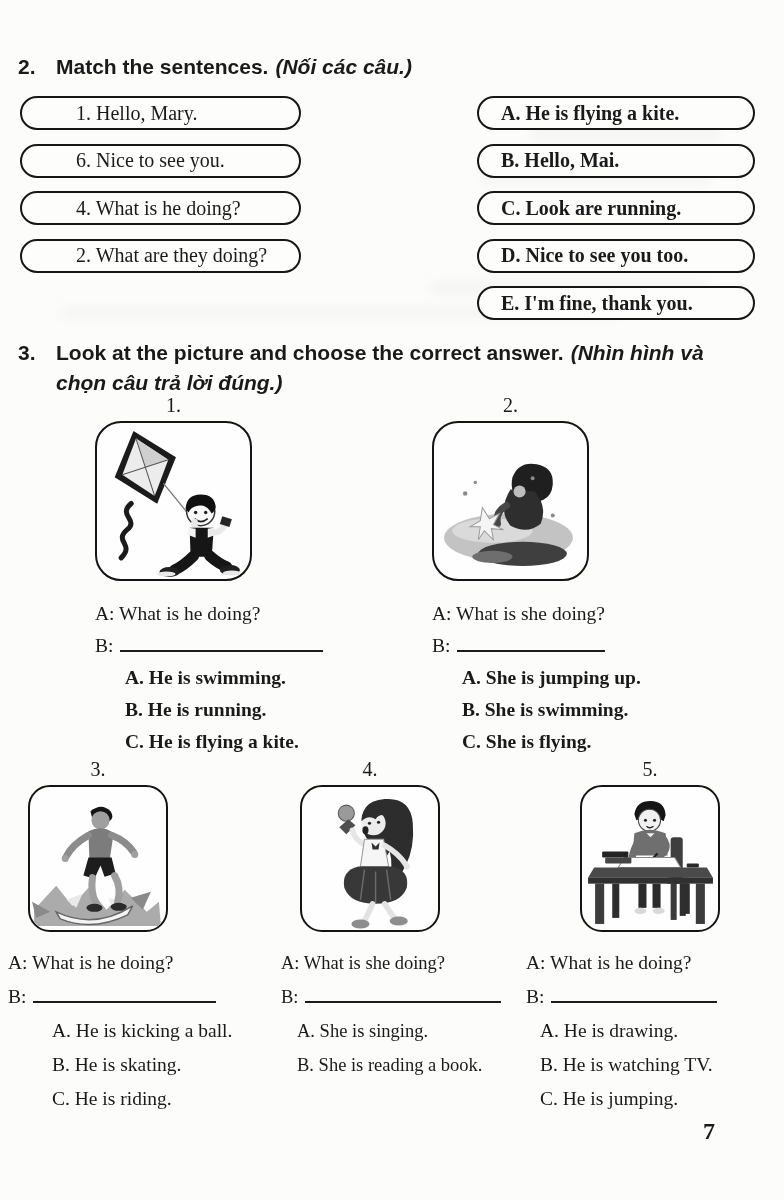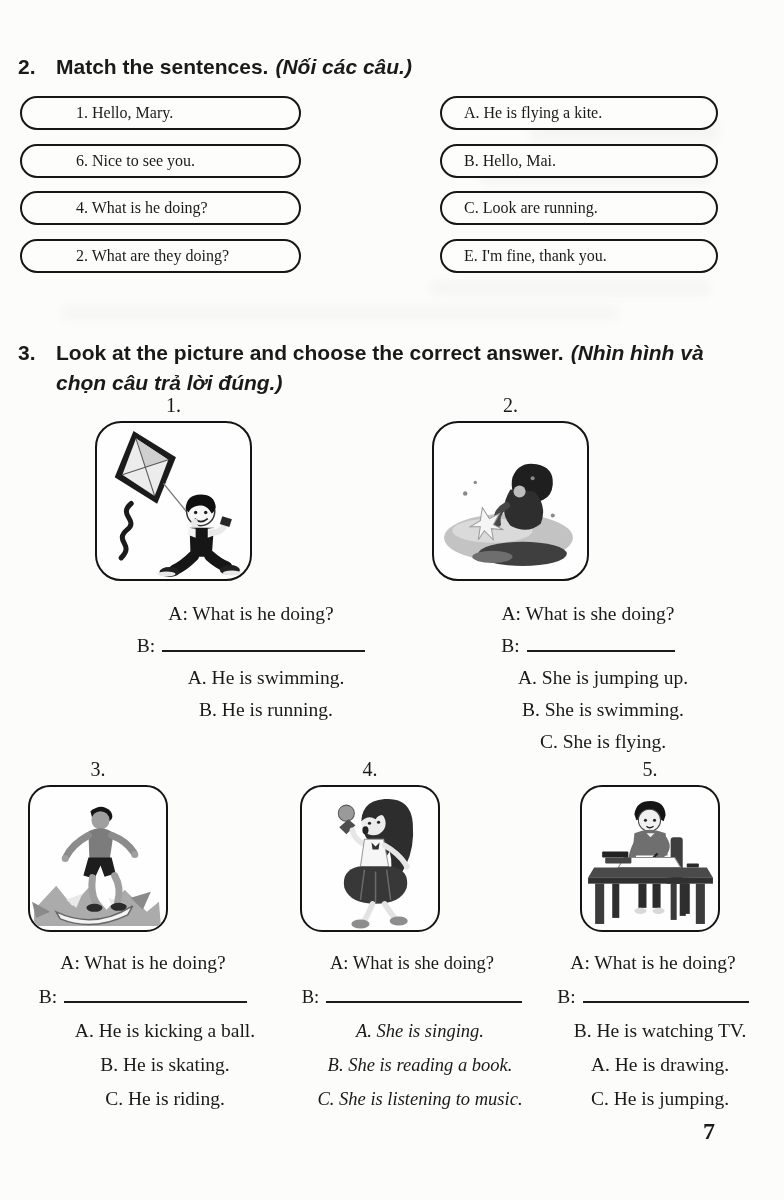--- a/index.html
+++ b/index.html
@@ -16,26 +16,26 @@
     font-weight:bold; font-size:21px; line-height:30px;
   }
   #ex2-head { left:18px; top:52px; width:740px; }
   #ex3-head { left:18px; top:338px; width:730px; }
   .h-num { flex:none; width:38px; }
   .h-text { }
   .vi { font-style:italic; margin-left:7px; }
   
   .match-col { position:absolute; }
   #match-left  { left:20px;  top:96px;  width:281px; }
-  #match-right { left:440px; top:96px;  width:278px; }
+  #match-right { left:477px; top:96px;  width:278px;font-weight:bold; }
   .pill {
     height:34px; margin-bottom:13.5px; box-sizing:border-box;
     border:2px solid #161616; border-radius:17px;
     background:#fdfdfc; display:flex; align-items:center;
-    font-size:16px; white-space:nowrap;
+    font-size:20px; white-space:nowrap;
   }
   #match-left .pill  { padding-left:54px; }
   #match-right .pill { padding-left:22px; }
   
   .pic-item { position:absolute; }
   .col1 { left:95px;  top:394px; width:312px; }
   .col2 { left:432px; top:394px; width:312px; }
   .col3 { left:8px;   top:758px; width:270px; }
   .col4 { left:281px; top:758px; width:262px; }
   .col5 { left:526px; top:758px; width:254px; }
@@ -45,28 +45,28 @@
   .col3 .pic-label, .col3 .pic-box { margin-left:20px; }
   .col4 .pic-label, .col4 .pic-box { margin-left:19px; }
   .col5 .pic-label, .col5 .pic-box { margin-left:54px; }
   .pic-box {
     box-sizing:border-box; border:2.5px solid #141414;
     background:#fefefe; margin-top:3px; overflow:hidden;
   }
   .r1 { width:157px; height:160px; border-radius:26px; }
   .r2 { width:140px; height:147px; border-radius:22px; }
   .pic-box svg { display:block; width:100%; height:100%; }
-  .qa { margin-top:14px; font-size:19.5px;text-align:center; }
+  .qa { margin-top:14px; font-size:19.5px; }
   .col1 .qa, .col2 .qa { margin-top:17px; }
   .col4 .qa { font-size:18.5px; }
   .qa-line { line-height:32px; white-space:nowrap; }
   .col3 .qa-line, .col4 .qa-line, .col5 .qa-line { line-height:34px; }
-  .opts1 { padding-left:30px; }
+  .opts1 { padding-left:30px;font-weight:bold; }
   .col3 .opts { padding-left:44px; }
-  .col4 .opts { padding-left:16px;font-style:italic; }
+  .col4 .opts { padding-left:16px; }
   .col5 .opts { padding-left:14px; }
   .blank {
     display:inline-block; height:13px; margin-left:7px;
     border-bottom:2px solid #1c1c1c;
   }
   .w1{width:203px} .w2{width:148px} .w3{width:183px} .w4{width:196px} .w5{width:166px}
   
   #page-num {
     position:absolute; left:703px; top:1118px;
     font-size:24px; font-weight:bold;
@@ -109,20 +109,23 @@
   </div>
   <div class="match-col" id="match-right">
     <div class="pill">
         <span>A. He is flying a kite.</span>
       </div>
     <div class="pill">
         <span>B. Hello, Mai.</span>
       </div>
     <div class="pill">
         <span>C. Look are running.</span>
+      </div>
+    <div class="pill">
+        <span>D. Nice to see you too.</span>
       </div>
     <div class="pill">
         <span>E. I'm fine, thank you.</span>
       </div>
   </div>
 
   <div class="ex-head" id="ex3-head">
     <span class="h-num">3.</span>
     <span class="h-text"><span>Look at the picture and choose the correct answer.</span><span class="vi">(Nhìn hình và chọn câu trả lời đúng.)</span></span>
   </div>
@@ -158,20 +161,21 @@
         <ellipse cx="132" cy="146" rx="10" ry="5" fill="#202020"></ellipse>
         <ellipse cx="134" cy="149" rx="9" ry="2.5" fill="#e8e8e8"></ellipse>
       </svg>
     </div>
     <div class="qa">
       <div class="qa-line">A: What is he doing?</div>
       <div class="qa-line"><span>B:</span><span class="blank w1"></span></div>
       <div class="opts opts1">
         <div class="qa-line">A. He is swimming.</div>
         <div class="qa-line">B. He is running.</div>
+        <div class="qa-line">C. He is flying a kite.</div>
       </div>
     </div>
   </section>
 
   <section class="pic-item col2">
     <div class="pic-label">2.</div>
     <div class="pic-box r1">
       <svg viewBox="0 0 152 155">
         <ellipse cx="74" cy="114" rx="64" ry="24" fill="#c3c3c3"></ellipse>
         <ellipse cx="58" cy="107" rx="40" ry="12" fill="#dadada"></ellipse>
@@ -258,21 +262,20 @@
         <ellipse cx="58" cy="136" rx="9" ry="4.5" fill="#8d8d8d"></ellipse>
         <ellipse cx="96" cy="133" rx="9" ry="4.5" fill="#8d8d8d"></ellipse>
       </svg>
     </div>
     <div class="qa">
       <div class="qa-line">A: What is she doing?</div>
       <div class="qa-line"><span>B:</span><span class="blank w4"></span></div>
       <div class="opts">
         <div class="qa-line">A. She is singing.</div>
         <div class="qa-line">B. She is reading a book.</div>
-        <div class="qa-line">C. She is listening to music.</div>
       </div>
     </div>
   </section>
 
   <section class="pic-item col5">
     <div class="pic-label">5.</div>
     <div class="pic-box r2">
       <svg viewBox="0 0 135 142">
         <rect x="88" y="50" width="12" height="46" rx="3" fill="#3e3e3e"></rect>
         <rect x="84" y="90" width="22" height="6" fill="#333"></rect>
@@ -301,22 +304,22 @@
         <rect x="56" y="96" width="8" height="24" fill="#2b2b2b"></rect>
         <rect x="70" y="96" width="8" height="24" fill="#2b2b2b"></rect>
         <ellipse cx="58" cy="123" rx="6" ry="3" fill="#d9d9d9"></ellipse>
         <ellipse cx="76" cy="123" rx="6" ry="3" fill="#d9d9d9"></ellipse>
       </svg>
     </div>
     <div class="qa">
       <div class="qa-line">A: What is he doing?</div>
       <div class="qa-line"><span>B:</span><span class="blank w5"></span></div>
       <div class="opts">
+        <div class="qa-line">A. He is drawing.</div>
         <div class="qa-line">B. He is watching TV.</div>
-        <div class="qa-line">A. He is drawing.</div>
         <div class="qa-line">C. He is jumping.</div>
       </div>
     </div>
   </section>
 
   <div id="page-num">7</div>
 
 </div>
 
 </body></html>

